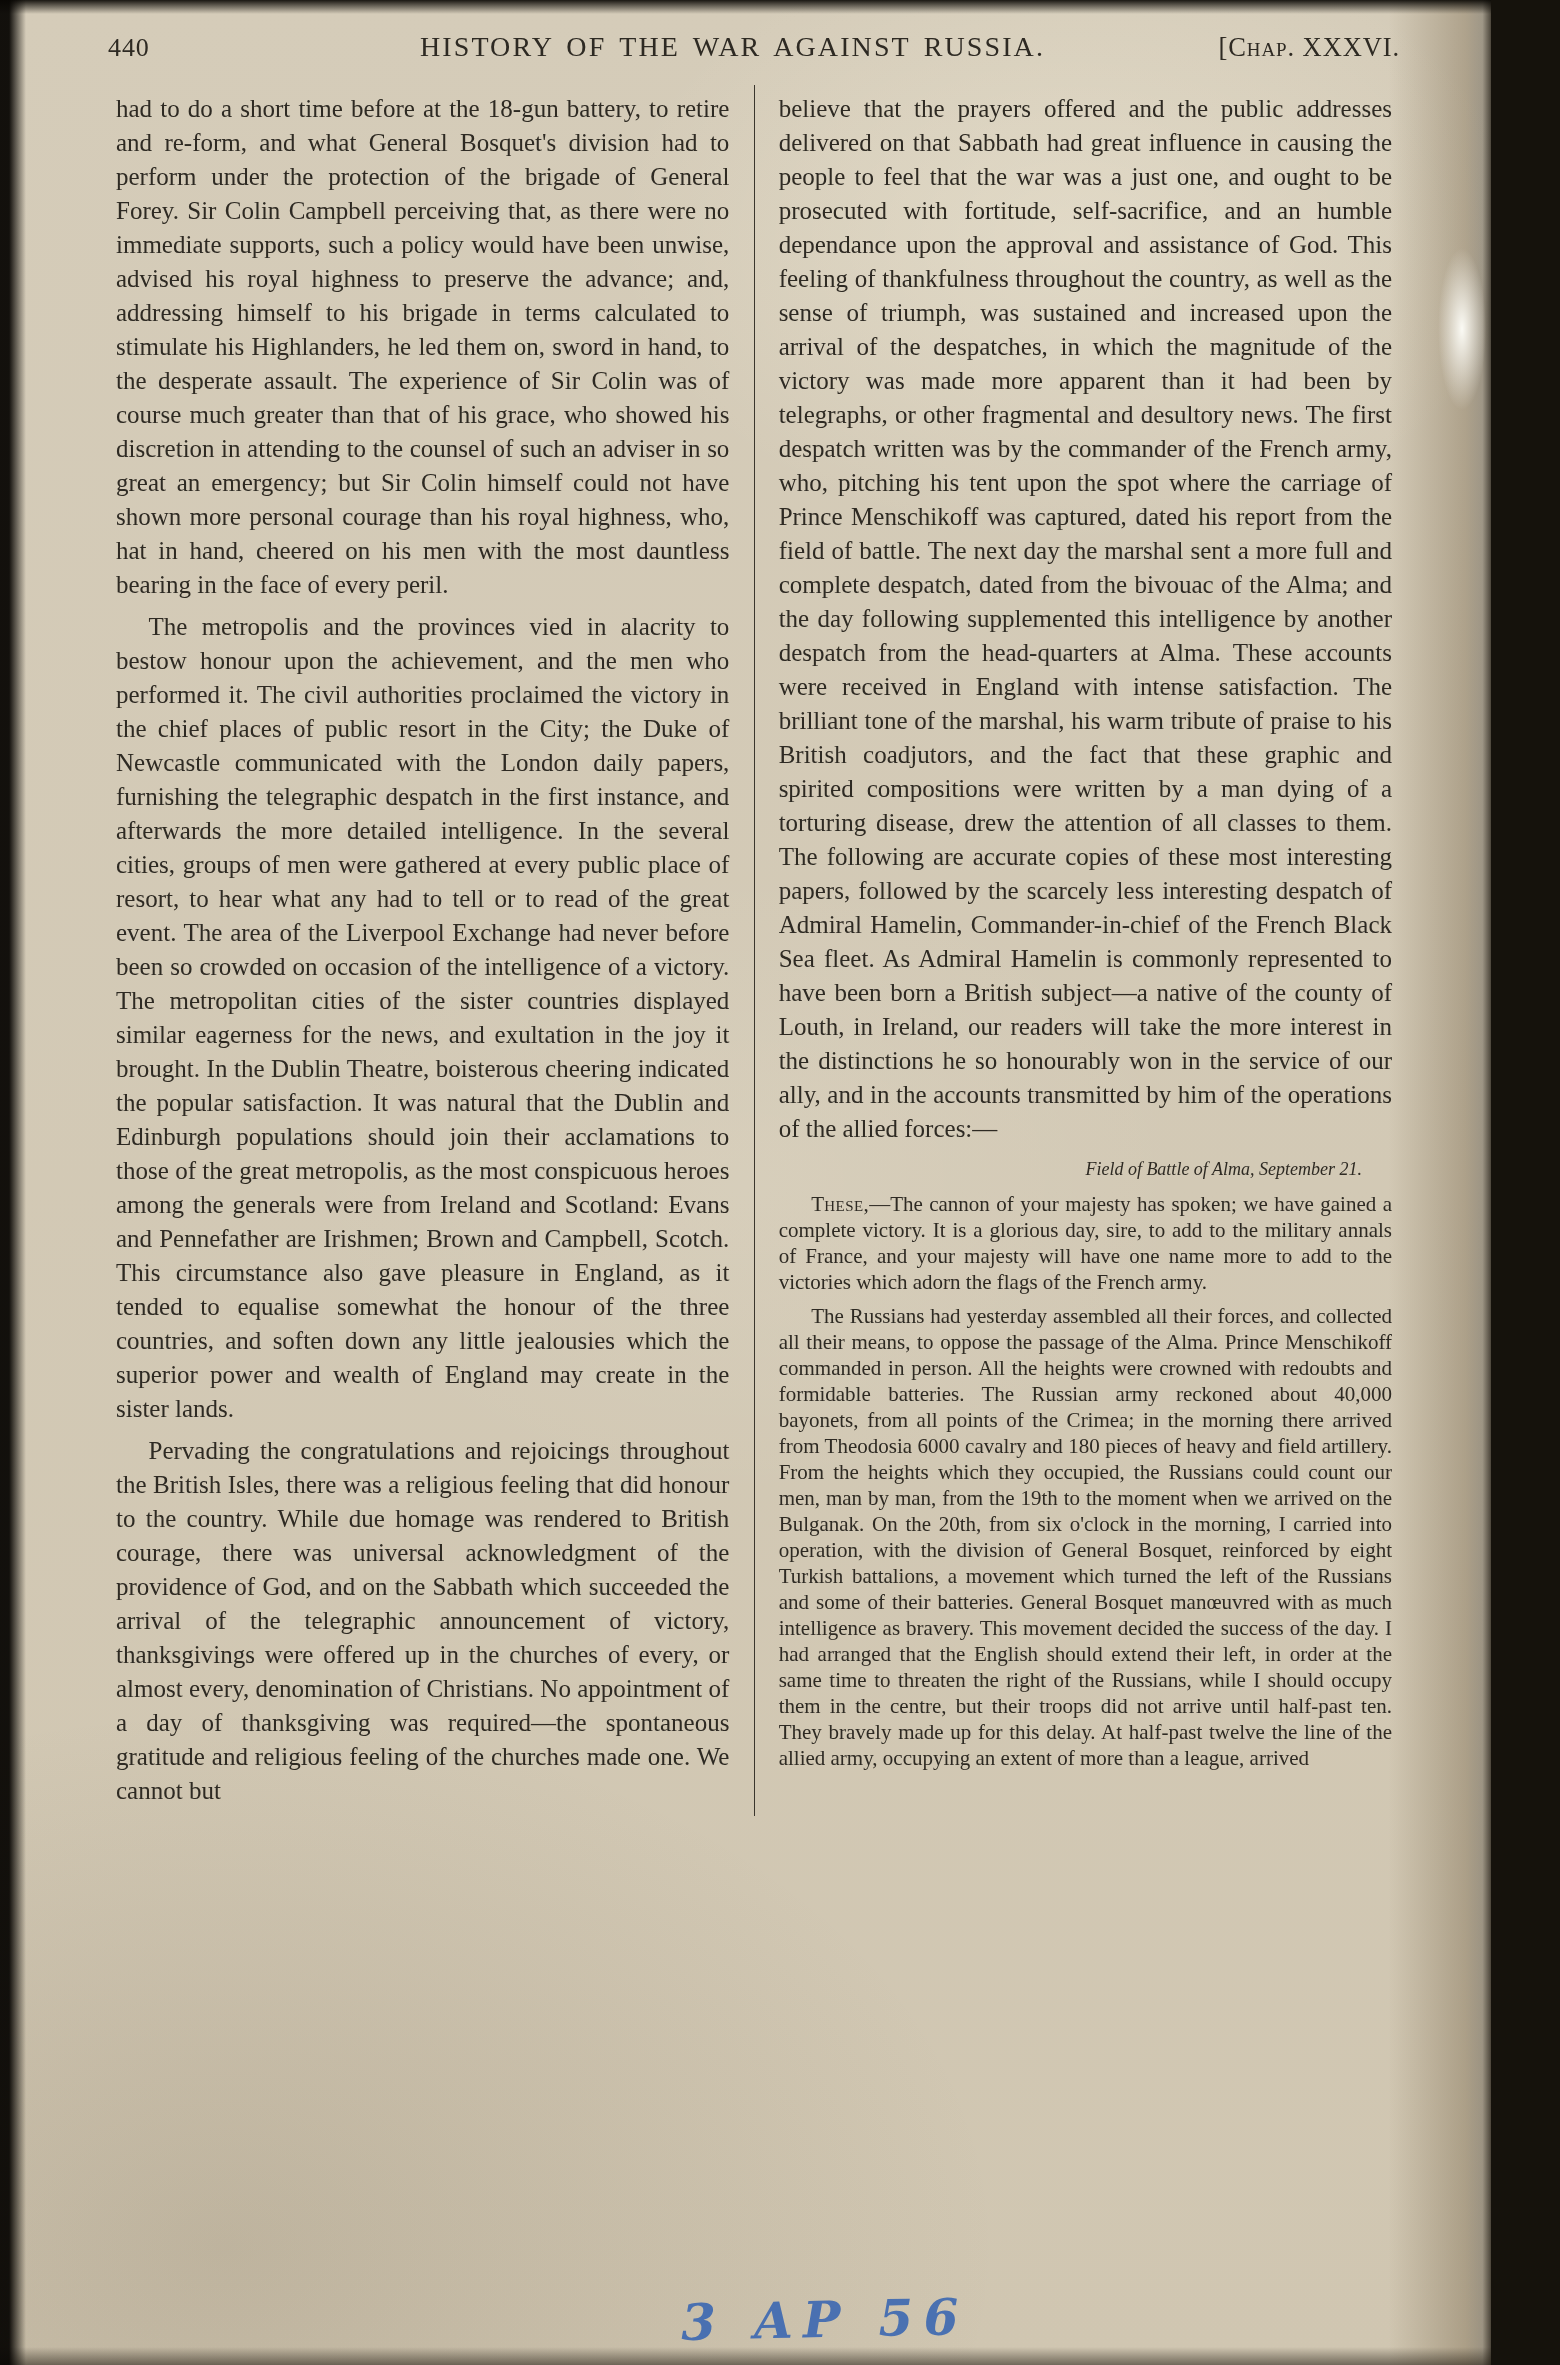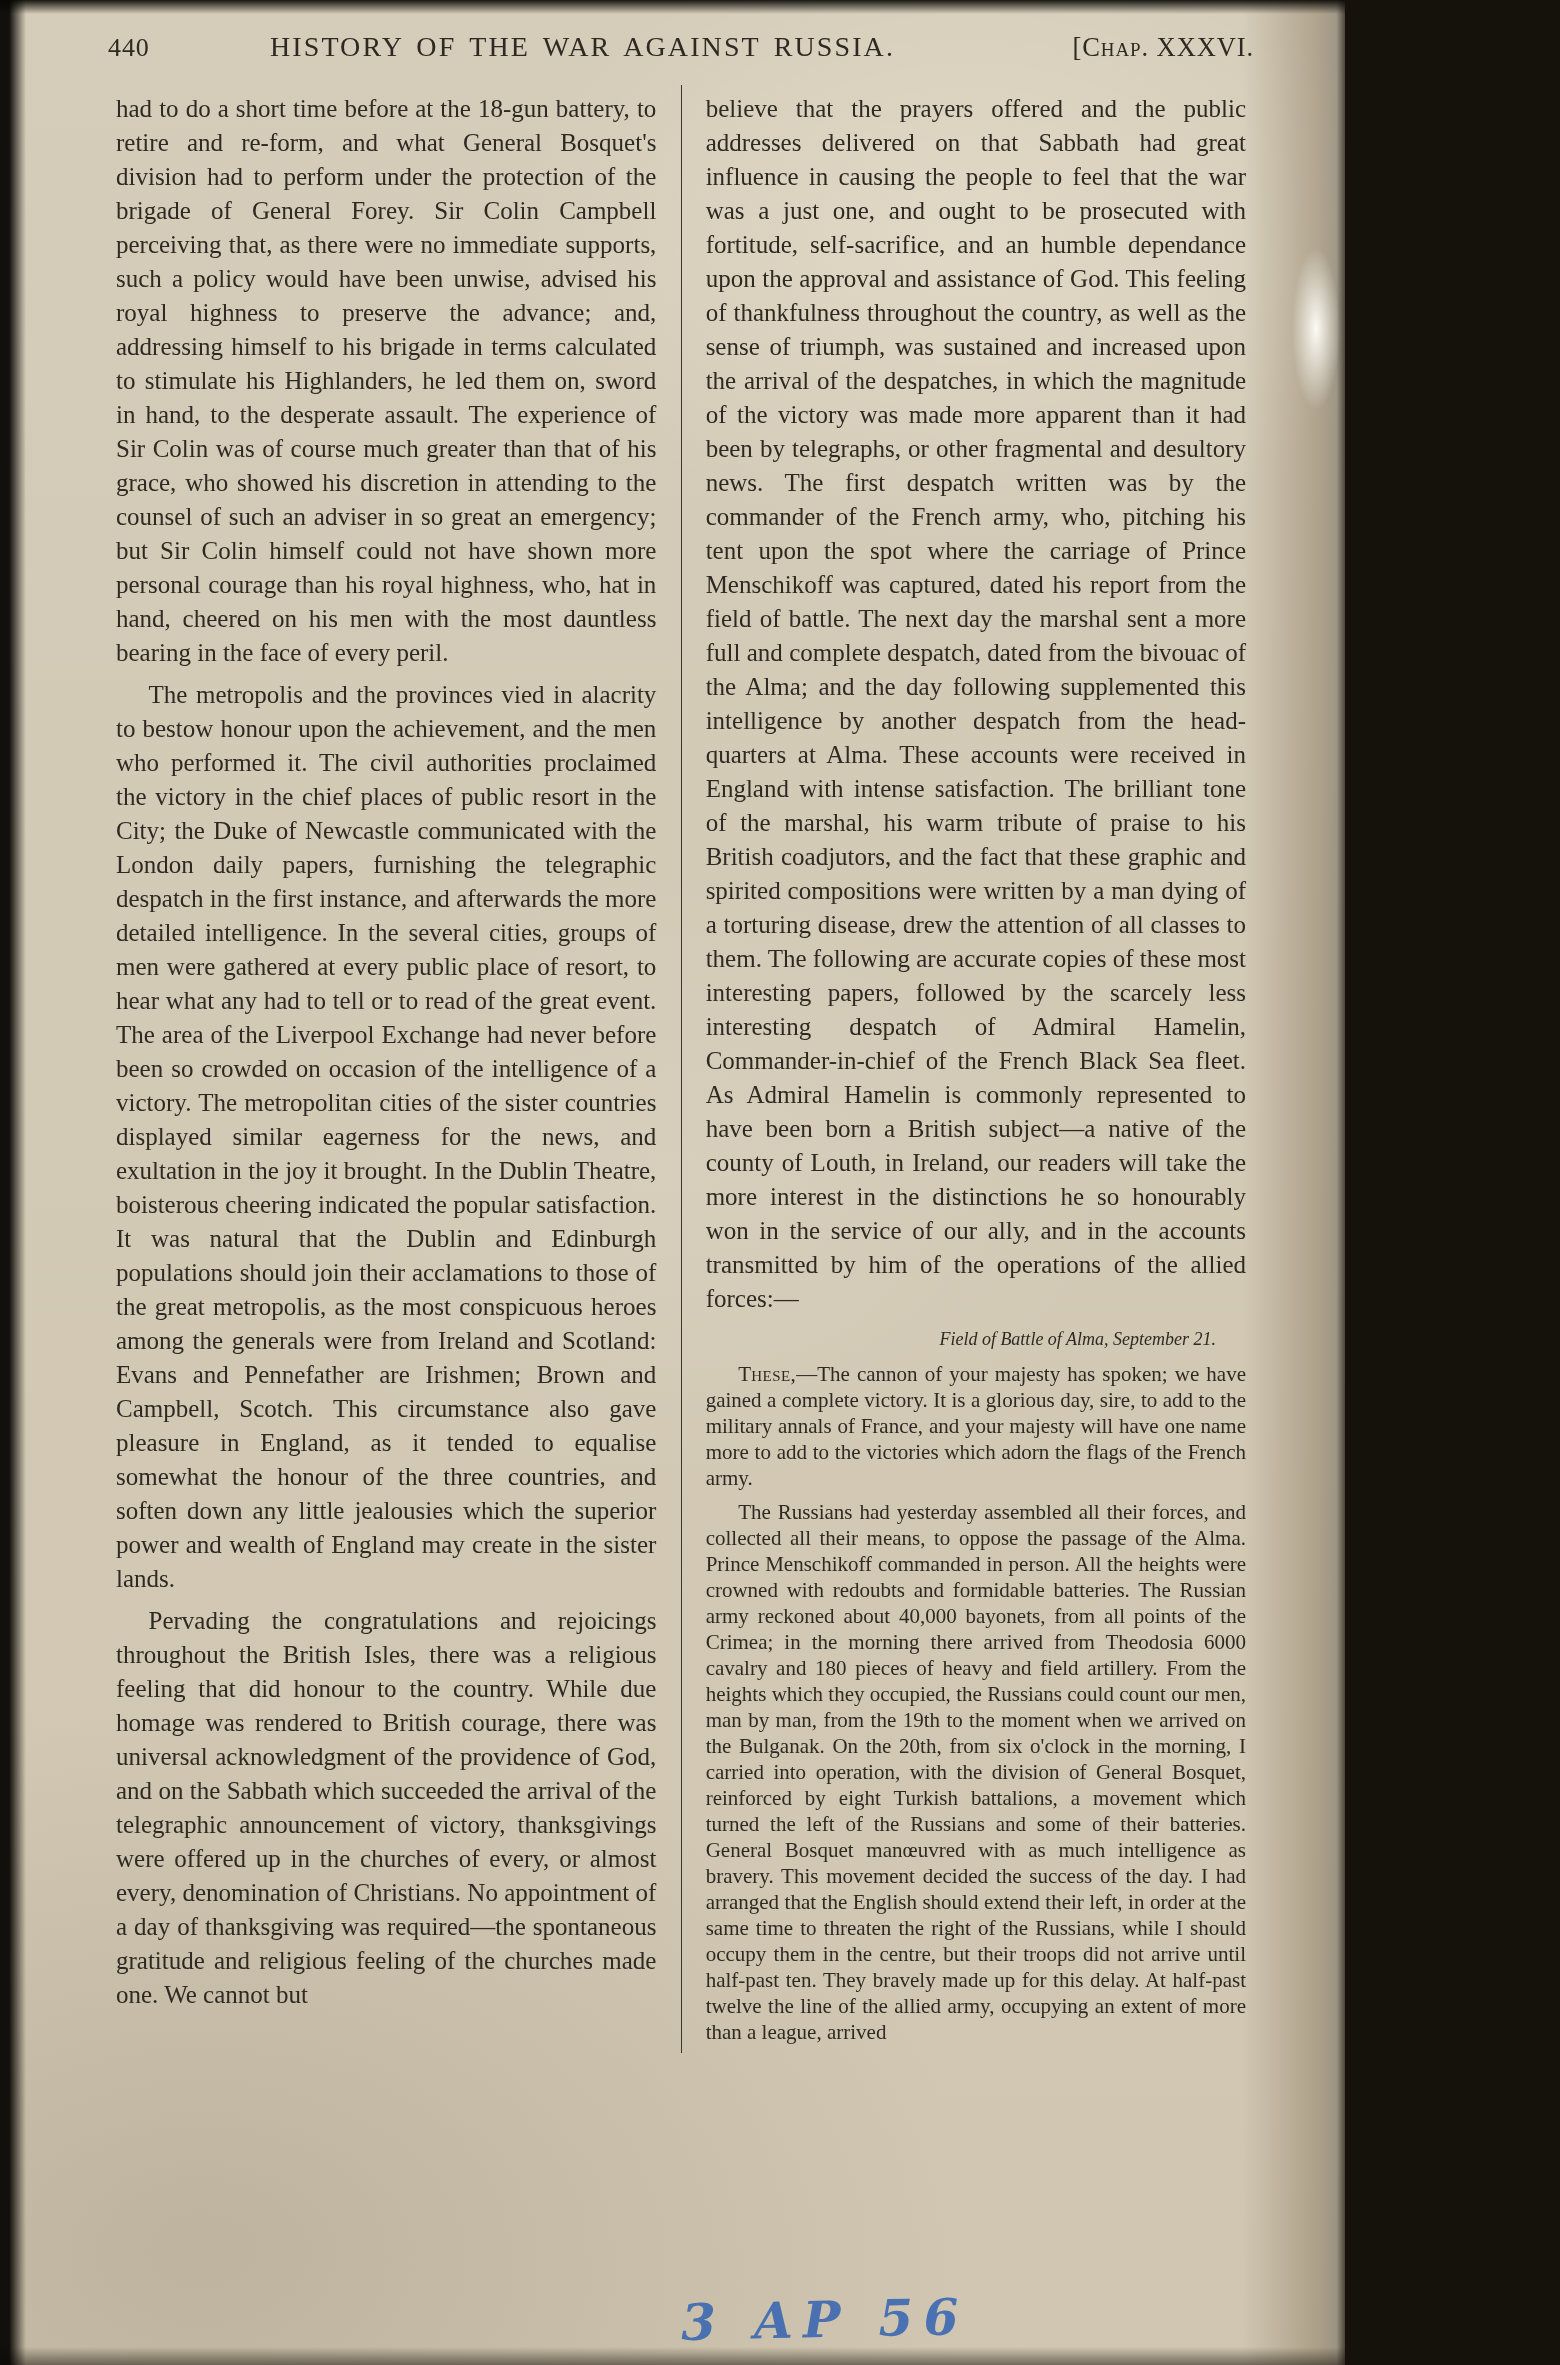--- a/index.html
+++ b/index.html
@@ -1,18 +1,18 @@
 <!DOCTYPE html>
 <html style="font-size:13.7px"><head>
 <meta charset="utf-8">
 <style>
   html, body { margin: 0; padding: 0; background: #15120c; }
   .scan {
     position: relative;
-    width: 1345px;
+    width: 1491px;
     height: 2366px;
     overflow: hidden;
     font-family: "Liberation Serif", "DejaVu Serif", serif;
     color: #2e2a23;
     background:
       radial-gradient(ellipse 770px 513px at 72% 10%, rgba(255,250,232,0.30), rgba(255,250,232,0) 60%),
       radial-gradient(ellipse 1112px 770px at 15% 95%, rgba(80,64,40,0.14), rgba(80,64,40,0) 70%),
       radial-gradient(ellipse 599px 428px at 50% 50%, rgba(255,252,240,0.10), rgba(255,252,240,0) 75%),
       linear-gradient(#d5ccb9, #d0c6b1);
   }
@@ -44,20 +44,21 @@
     z-index: 2;
   }
   .header {
     display: flex;
     align-items: baseline;
     margin-bottom: 20.5px;
   }
   .pagenum { width: 162px; font-size: 26px; letter-spacing: 0.9px; }
   .title {
     flex: 1;
+    text-align: center;
     font-size: 28px;
     letter-spacing: 2.1px;
     word-spacing: 4.3px;
     white-space: nowrap;
   }
   .chapter {
     width: 205px;
     text-align: right;
     font-size: 26.5px;
     font-variant: small-caps;

